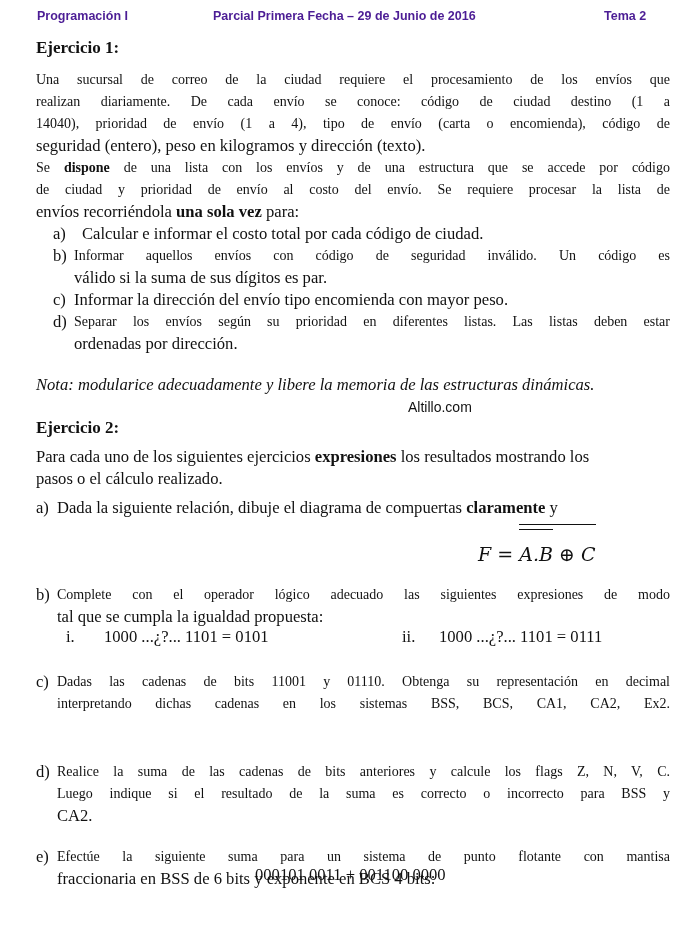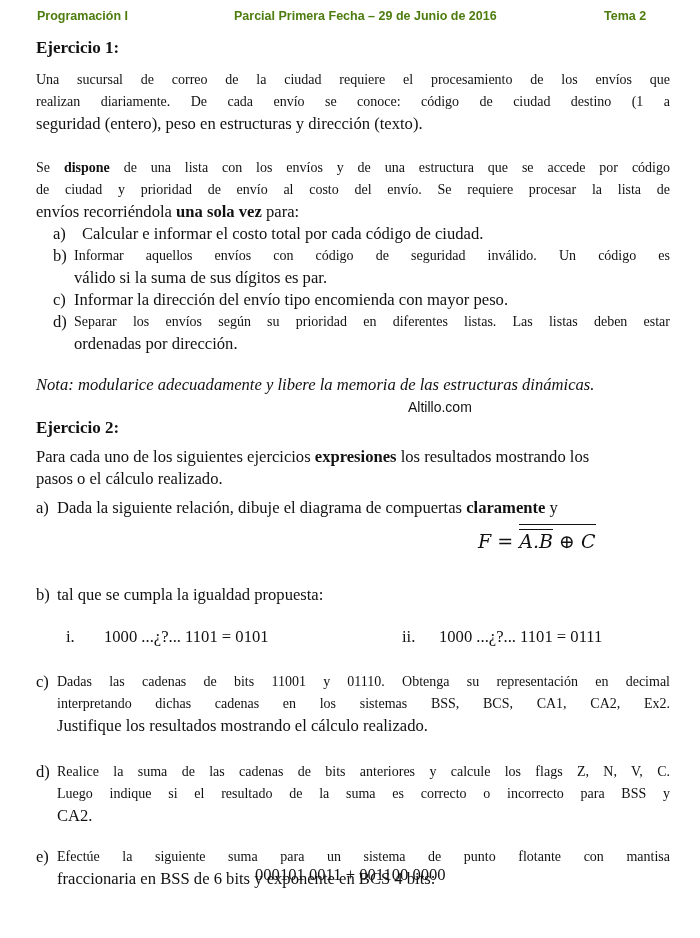--- a/index.html
+++ b/index.html
@@ -17,24 +17,24 @@
     }
     .header {
       position: absolute;
       top: 9px;
       left: 0;
       width: 700px;
       height: 18px;
       font-family: "Liberation Sans", sans-serif;
       font-size: 12.5px;
       font-weight: bold;
-      color: #4d7c0f;
+      color: #4c1d95;
     }
     .header .course { position: absolute; left: 37px; }
-    .header .exam   { position: absolute; left: 213px; margin-left: 21px; }
+    .header .exam   { position: absolute; left: 213px; }
     .header .theme  { position: absolute; left: 604px; }
 
     .abs { position: absolute; }
 
     .heading {
       font-family: "Liberation Serif", serif;
       font-weight: bold;
       font-size: 17px;
       color: #111;
       white-space: nowrap;
@@ -75,37 +75,38 @@
     }
     .formula {
       font-family: "DejaVu Serif", serif;
       font-size: 19px;
       font-style: italic;
       white-space: nowrap;
       color: #111;
     }
     .formula .op { font-style: normal; }
     .ovl-outer { border-top: 1.5px solid #111; padding-top: 4px; display: inline-block; }
-    .ovl-inner { border-top: 1.5px solid #111; padding-top: 0; display: inline-block; }
+    .ovl-inner { border-top: 1.5px solid #111; padding-top: 13px; display: inline-block; }
   </style>
 </head>
 <body>
 
 <div class="header">
   <span class="course">Programación I</span>
   <span class="exam">Parcial Primera Fecha  – 29  de Junio de 2016</span>
   <span class="theme">Tema 2</span>
 </div>
 
 <div class="abs heading" style="left:36px; top:38px;">Ejercicio  1:</div>
 
 <div class="abs" style="left:36px; top:69px; width:634px;">
   <div class="jline">Una sucursal de  correo de la ciudad requiere el procesamiento de los envíos que</div>
   <div class="jline">realizan diariamente. De cada envío se conoce: código de ciudad  destino (1 a</div>
-  <div class="line">seguridad (entero), peso en estructuras y dirección (texto).</div>
+  <div class="jline">14040),  prioridad de envío (1 a 4), tipo de envío (carta o encomienda), código de</div>
+  <div class="line">seguridad (entero), peso en kilogramos y dirección (texto).</div>
 </div>
 
 <div class="abs" style="left:36px; top:157px; width:634px;">
   <div class="jline"><span>Se </span><b>dispone</b><span> de una lista con los envíos y de una estructura que se accede por código</span></div>
   <div class="jline">de ciudad y prioridad de envío al costo del envío. Se requiere procesar la lista de</div>
   <div class="line"><span>envíos recorriéndola </span><b>una sola vez</b><span> para:</span></div>
 </div>
 
 <div>
   <span class="list-label" style="left:53px; top:223px;">a)</span>
@@ -143,32 +144,32 @@
   <div class="line"><span>Dada la siguiente relación, dibuje el diagrama de compuertas </span><b>claramente</b><span> y</span></div>
 </div>
 <div class="abs formula" style="left:478px; top:524px;">
   <span>F</span>
   <span class="op">=</span>
   <span class="ovl-outer"><span class="ovl-inner">A.B</span> <span class="op">⊕</span> <span>C</span></span>
 </div>
 
 <span class="list-label" style="left:36px; top:584px;">b)</span>
 <div class="abs" style="left:57px; top:584px; width:613px;">
+  <div class="jline">Complete con el operador lógico adecuado las siguientes expresiones de modo</div>
   <div class="line">tal que se cumpla la igualdad propuesta:</div>
 </div>
 <span class="list-label" style="left:66px; top:626px;">i.</span>
 <div class="abs line" style="left:104px; top:626px;">1000 ...¿?... 1101 = 0101</div>
 <span class="list-label" style="left:402px; top:626px;">ii.</span>
 <div class="abs line" style="left:439px; top:626px;">1000 ...¿?... 1101 = 0111</div>
 
 <span class="list-label" style="left:36px; top:671px;">c)</span>
 <div class="abs" style="left:57px; top:671px; width:613px;">
   <div class="jline">Dadas las cadenas de  bits 11001 y 01110. Obtenga su representación en decimal</div>
   <div class="jline">interpretando dichas cadenas en  los sistemas BSS, BCS, CA1, CA2, Ex2.</div>
-  <div class="line">Justifique los resultados mostrando el cálculo realizado.</div>
 </div>
 
 <span class="list-label" style="left:36px; top:761px;">d)</span>
 <div class="abs" style="left:57px; top:761px; width:613px;">
   <div class="jline">Realice la suma de las cadenas de bits anteriores y calcule los flags Z, N, V, C.</div>
   <div class="jline">Luego indique si el resultado de la suma es correcto o incorrecto para BSS y</div>
   <div class="line">CA2.</div>
 </div>
 
 <span class="list-label" style="left:36px; top:846px;">e)</span>

